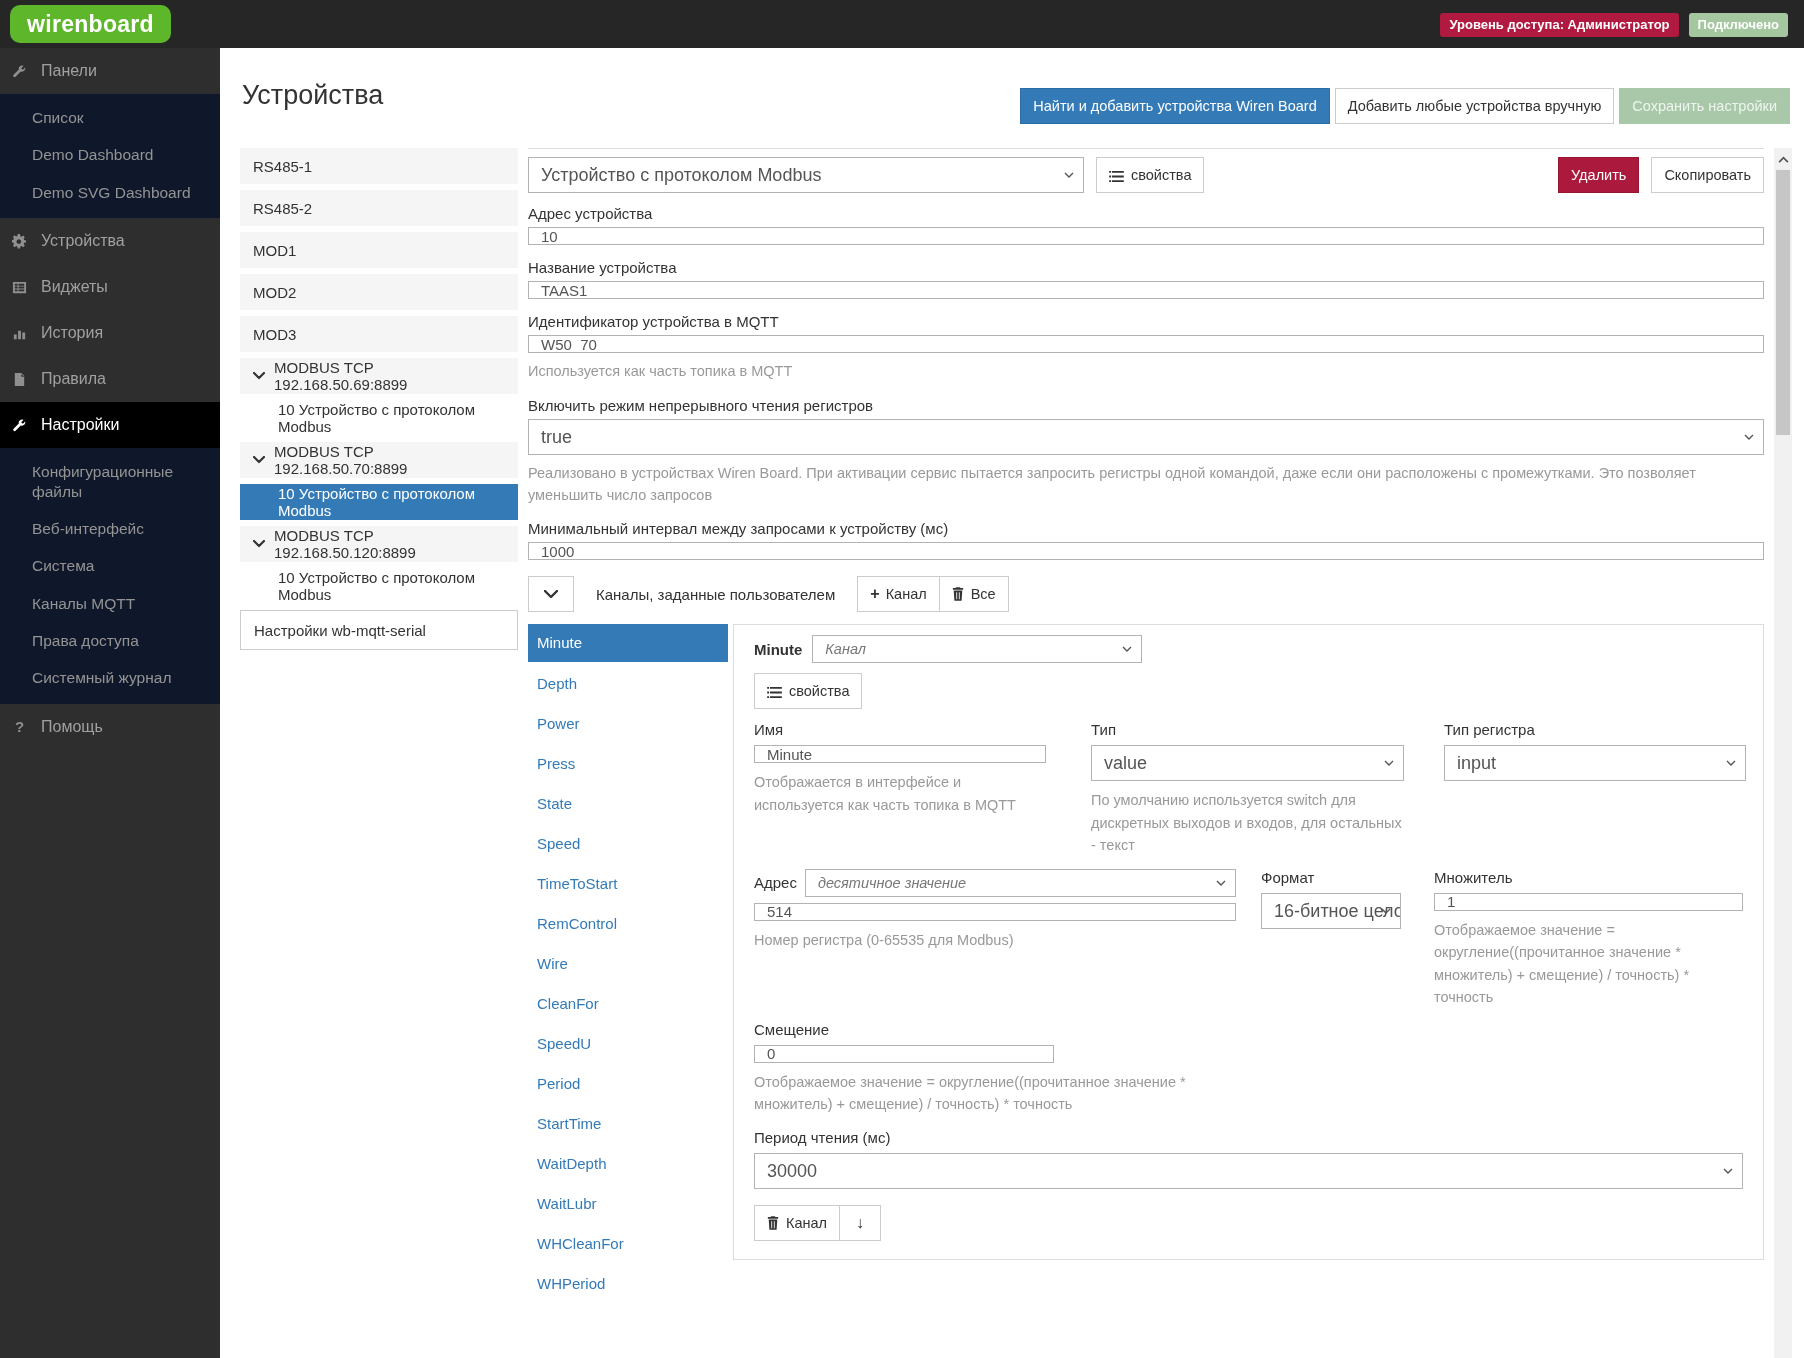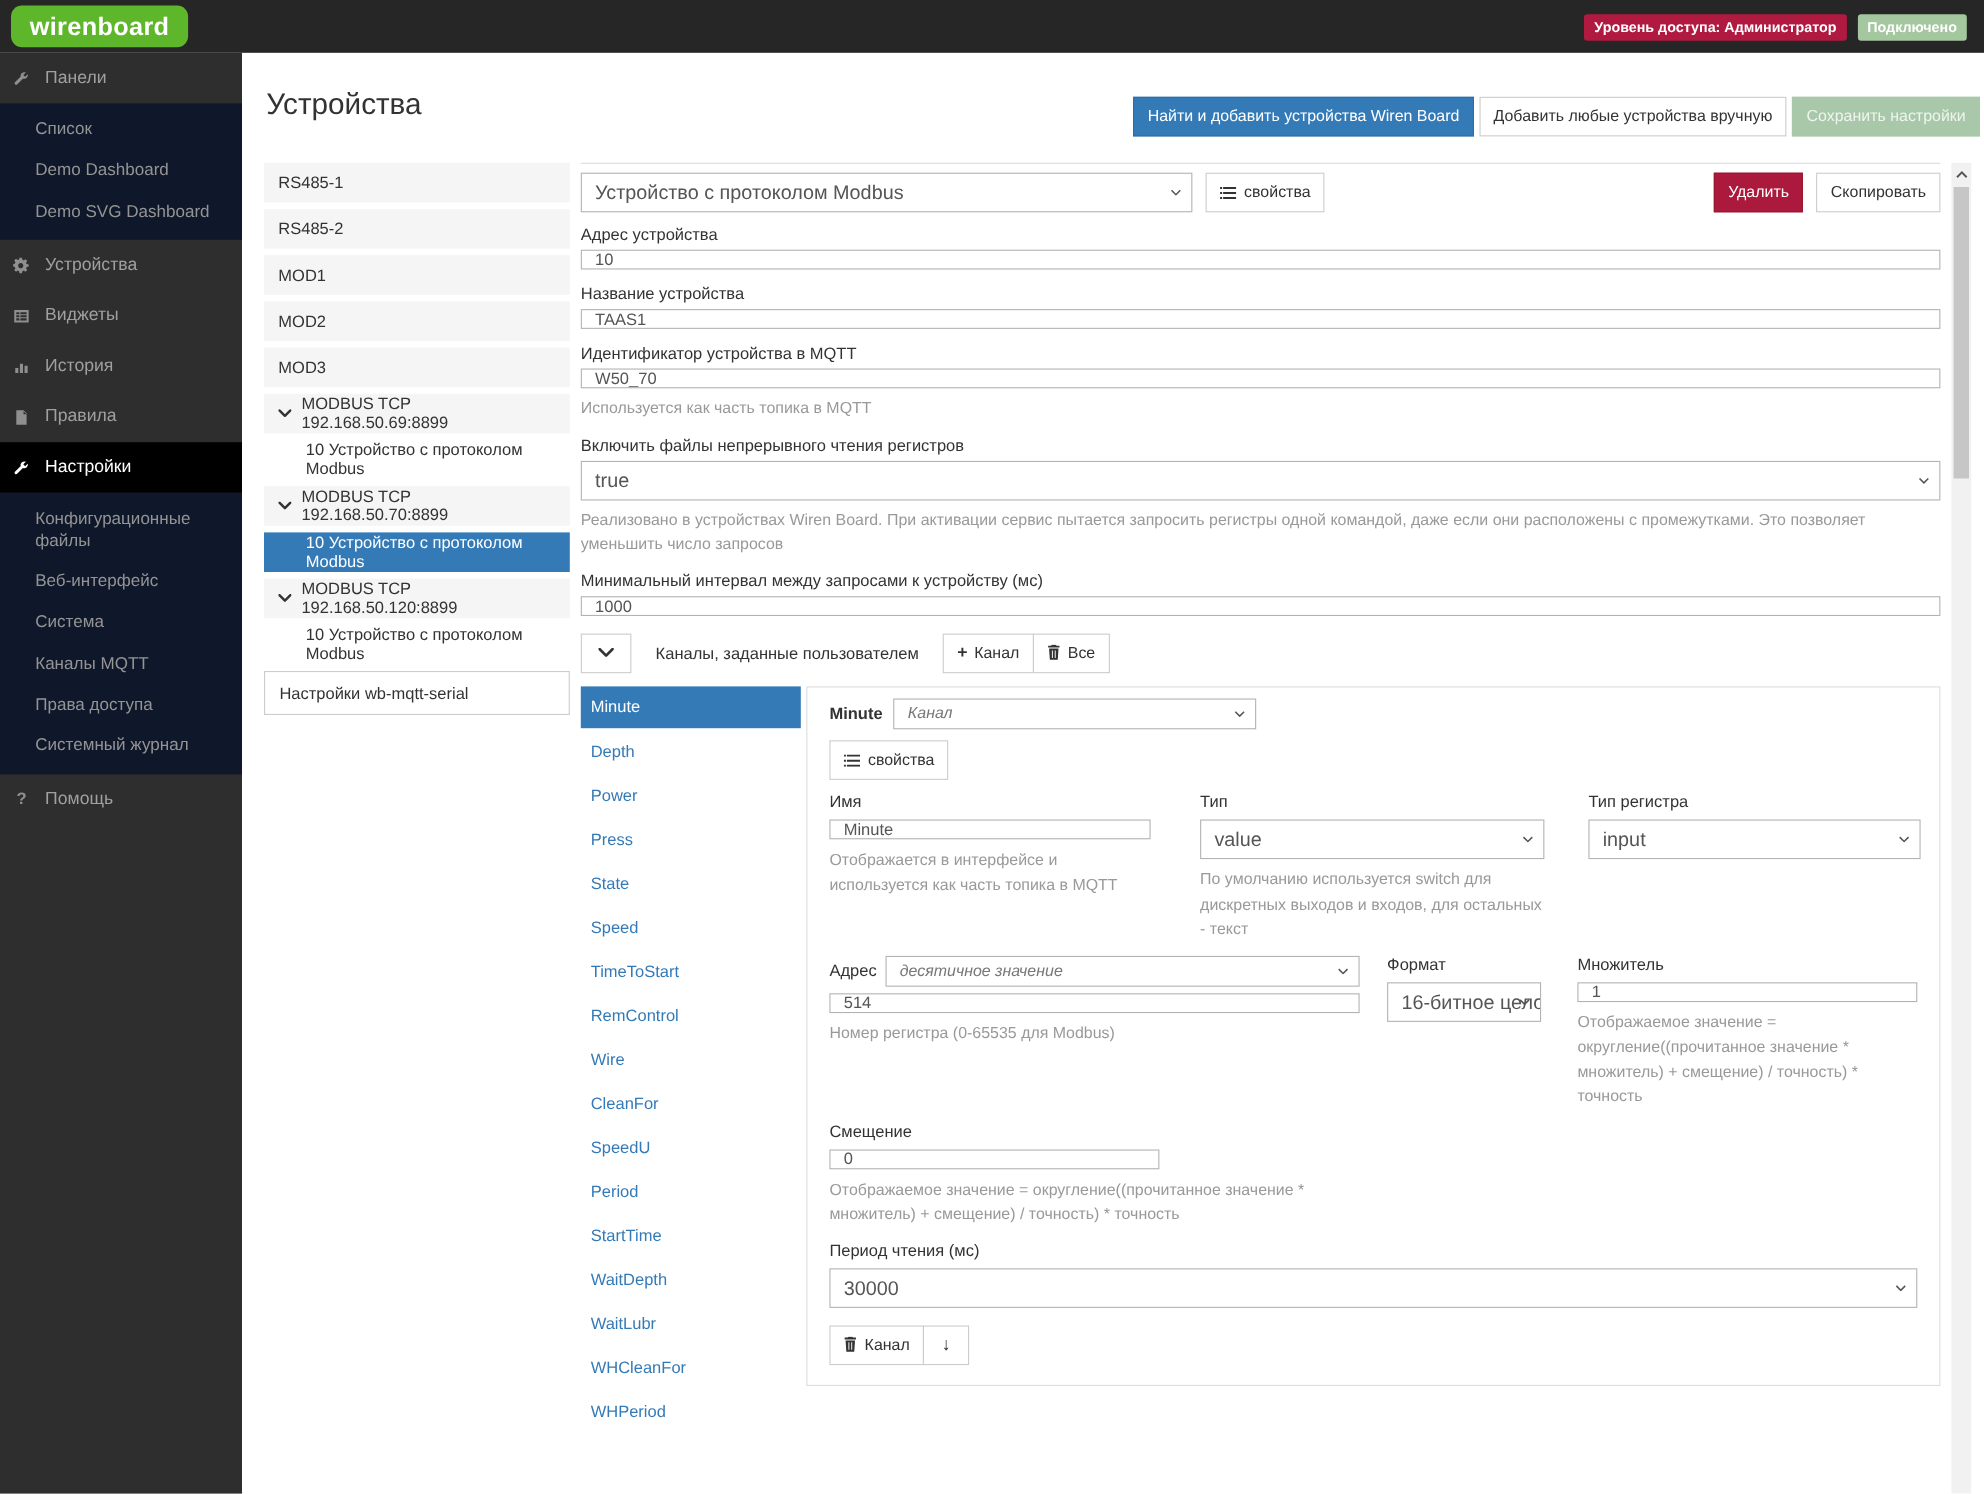--- a/index.html
+++ b/index.html
@@ -24,21 +24,21 @@
   .side-item .ic { flex:none; width:17px; display:flex; justify-content:center; color:#8f8f8f; }
   .side-item.active { background:#000; color:#fff; }
   .side-item.active .ic { color:#fff; }
   .side-sub { background:#0f172a; padding:5px 0 7px; font-size:15.5px; }
   .sub-item { padding:9px 12px 9px 32px; color:#949494; cursor:pointer; line-height:1.25; }
   .q-ic { font-weight:bold; font-size:15px; }
   
   .main { position:absolute; left:220px; top:48px; right:0; bottom:0; background:#fff; overflow:hidden; }
   .page-header { position:relative; height:92px; }
   .page-title { position:absolute; left:22px; top:32px; font-size:27px; color:#333; }
-  .header-btns { position:absolute; right:4px; top:40px; display:flex; gap:5px; }
+  .header-btns { position:absolute; right:14px; top:40px; display:flex; gap:5px; }
   .btn {
     font-family:inherit; font-size:14.5px; line-height:20px; padding:7px 12px;
     background:#fff; border:1px solid #ccc; color:#333; cursor:pointer; white-space:nowrap;
   }
   .btn.primary { background:#337ab7; border-color:#2e6da4; color:#fff; }
   .btn.save    { background:#a9c8a9; border-color:#a9c8a9; color:#eef5ee; }
   .btn.danger  { background:#ab1a3c; border-color:#96172f; color:#fff; }
   .content { display:flex; gap:10px; padding:8px 40px 0 20px; height:calc(100% - 92px); }
   
   .device-list { width:278px; flex:none; font-size:15px; }
@@ -275,21 +275,21 @@
       <div class="lbl first">Адрес устройства</div>
       <input class="inp" type="text" value="10" style="">
 
       <div class="lbl">Название устройства</div>
       <input class="inp" type="text" value="TAAS1" style="">
 
       <div class="lbl">Идентификатор устройства в MQTT</div>
       <input class="inp" type="text" value="W50_70" style="">
       <div class="help">Используется как часть топика в MQTT</div>
 
-      <div class="lbl">Включить файлы непрерывного чтения регистров</div>
+      <div class="lbl">Включить режим непрерывного чтения регистров</div>
       <div class="fake-select wfull">
         <span>true</span>
         <span class="chev">
             <svg viewBox="0 0 10 6" width="10" height="6">
               <path d="M1 1l4 4 4-4" fill="none" stroke="currentColor" stroke-width="1.4"></path>
             </svg>
           </span>
       </div>
       <div class="help">Реализовано в устройствах Wiren Board. При активации сервис пытается запросить регистры одной командой, даже если они расположены с промежутками. Это позволяет уменьшить число запросов</div>
 

